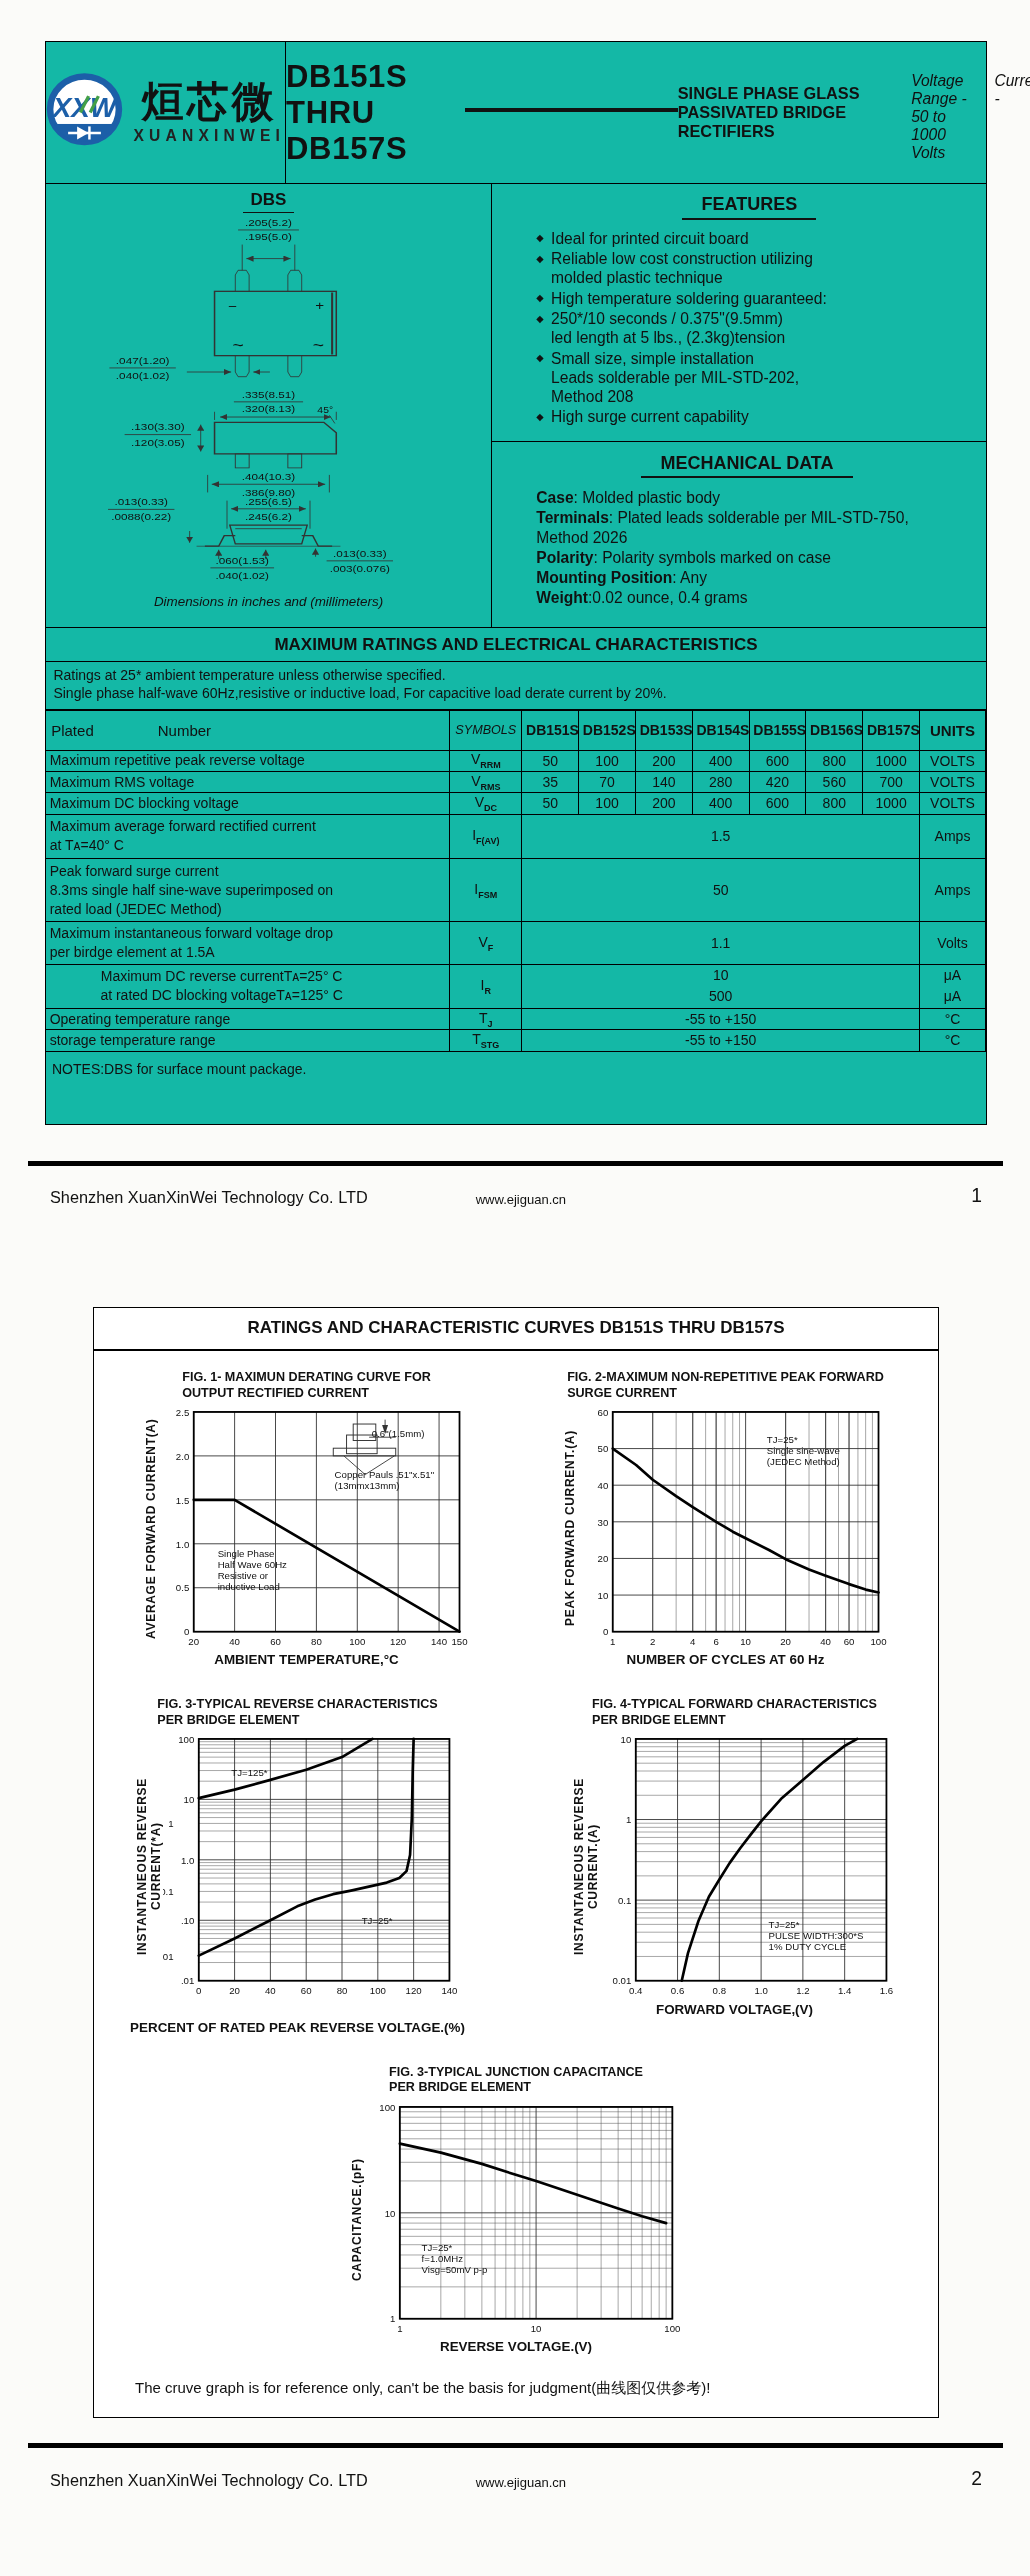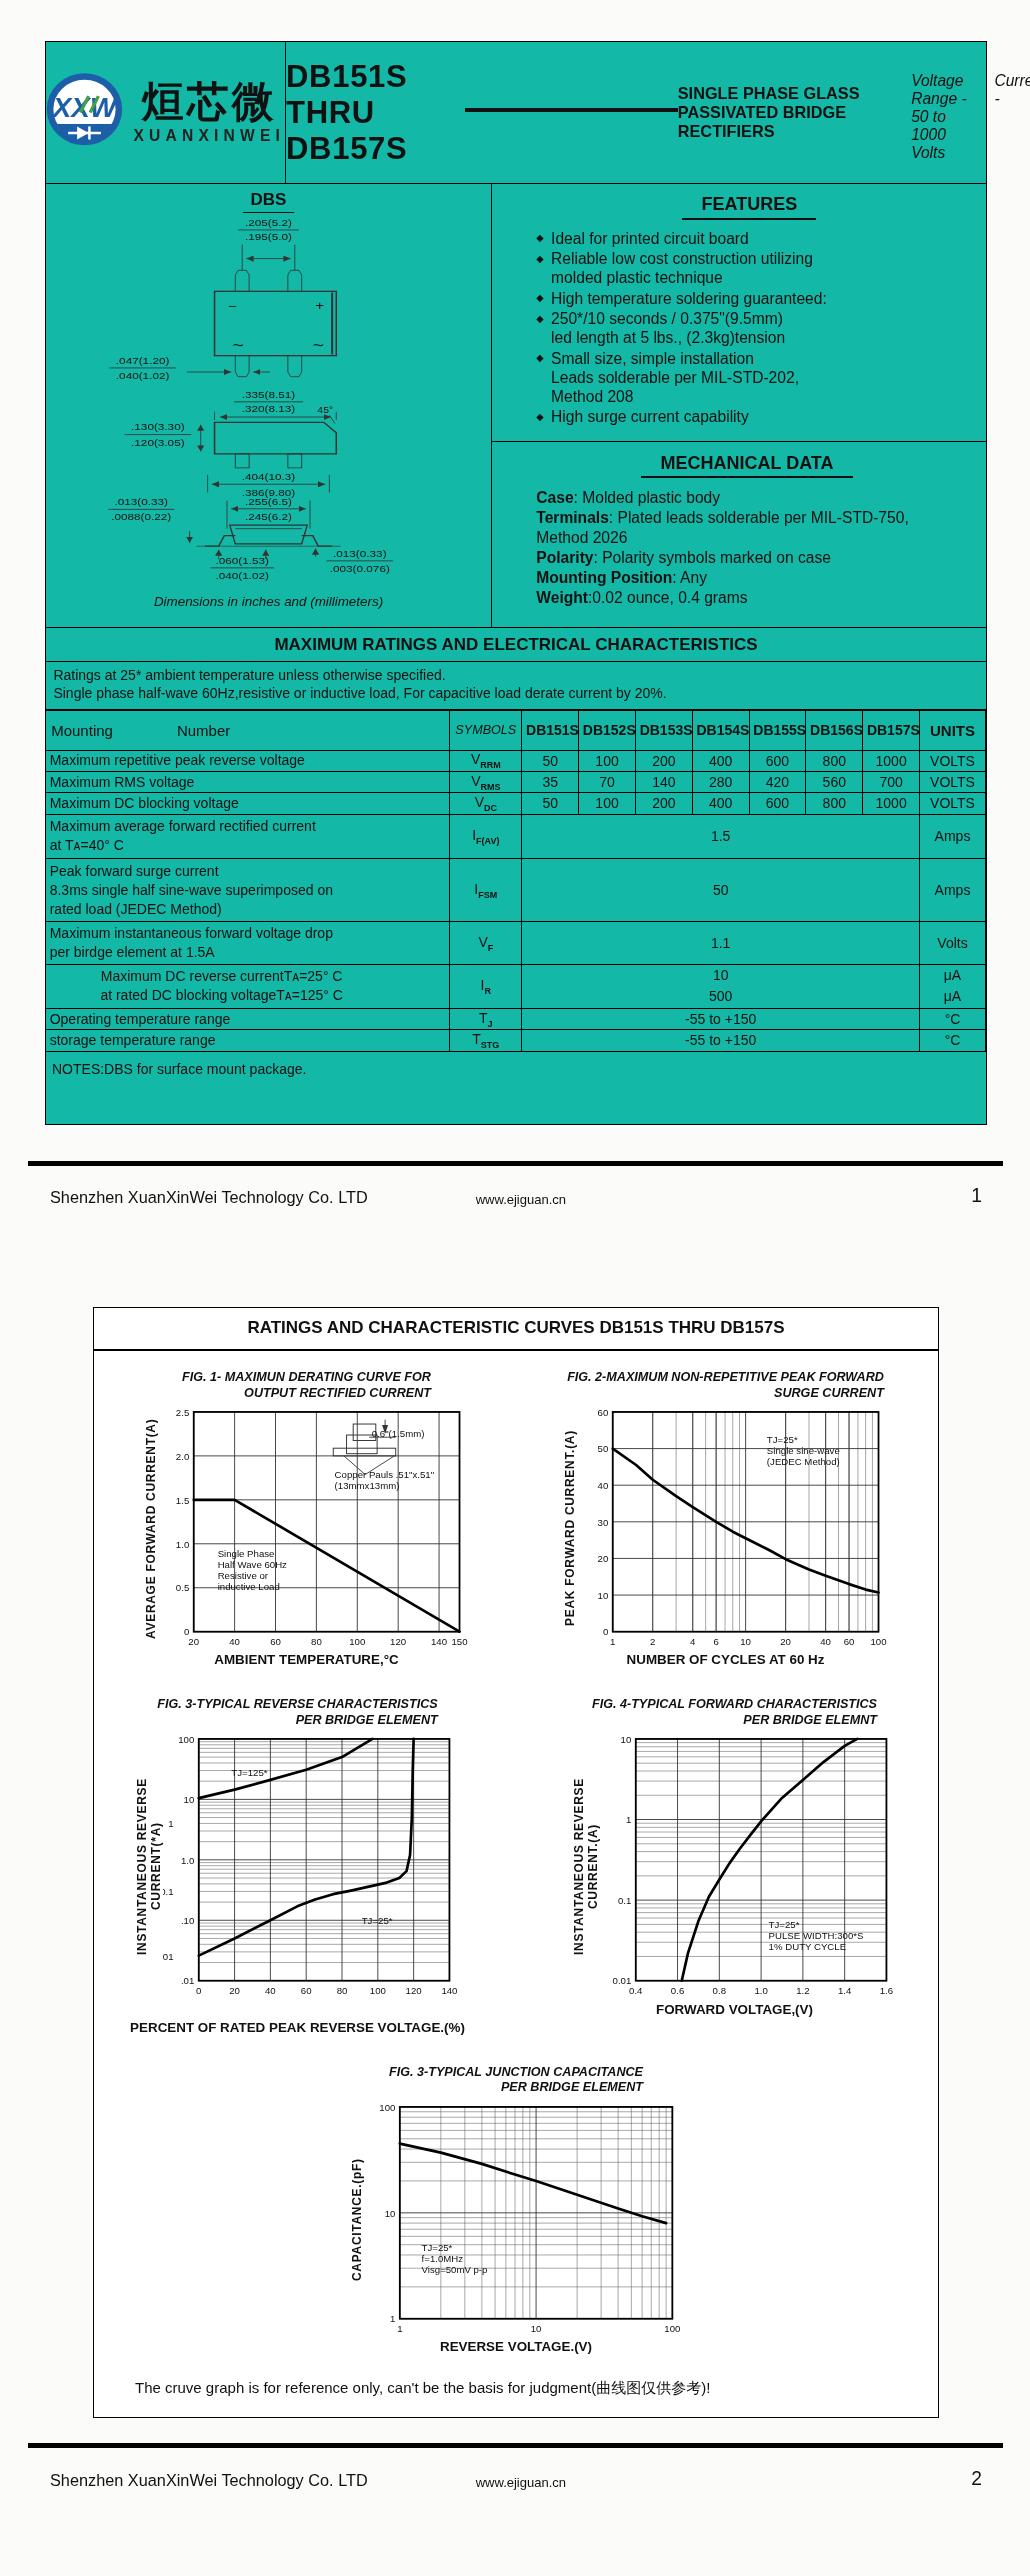--- a/index.html
+++ b/index.html
@@ -67,21 +67,21 @@
   
   .sheet2{
     margin:100px 92px 0 93px;
     border:1.5px solid #000;
     background:#fff;
   }
   .s2-title{border-bottom:2.2px solid #000;text-align:center;font-weight:bold;font-size:17px;padding:10.4px 0;}
   .figrow{display:flex;justify-content:space-around;padding:19.3px 3px 0;}
   .figrow.center{justify-content:center;}
   .fig{width:410px;display:flex;flex-direction:column;align-items:center;}
-  .fig-title{font-size:12.6px;font-weight:bold;text-align:right;line-height:1.25;margin-bottom:4.5px;font-style:italic;}
+  .fig-title{font-size:12.6px;font-weight:bold;text-align:left;line-height:1.25;margin-bottom:4.5px;}
   .fig-body{display:flex;align-items:center;}
   .ylab{writing-mode:vertical-rl;transform:rotate(180deg);font-weight:bold;font-size:12px;letter-spacing:0.7px;text-align:center;height:245px;}
   .xlab{font-weight:bold;font-size:13.4px;margin-top:1.5px;text-align:center;}
   .curve-note{font-size:15px;padding:25px 0 19.3px 41px;}
   svg text{font-family:"Liberation Sans","DejaVu Sans",sans-serif;}
 </style>
 </head>
 <body>
 
 <div class="sheet1">
@@ -275,21 +275,21 @@
         <col class="c-val">
         <col class="c-val">
         <col class="c-val">
         <col class="c-val">
       <col class="c-unit">
     </colgroup>
     <tbody>
         <tr>
       <th style="border-left:none;">
             <div class="cathdr">
-              <span>Mounting</span>
+              <span>Plated</span>
               <span>Number</span>
             </div>
           </th>
       <th class="symhdr">SYMBOLS</th>
       <th class="pnhdr">DB151S</th>
       <th class="pnhdr">DB152S</th>
       <th class="pnhdr">DB153S</th>
       <th class="pnhdr">DB154S</th>
       <th class="pnhdr">DB155S</th>
       <th class="pnhdr">DB156S</th>

